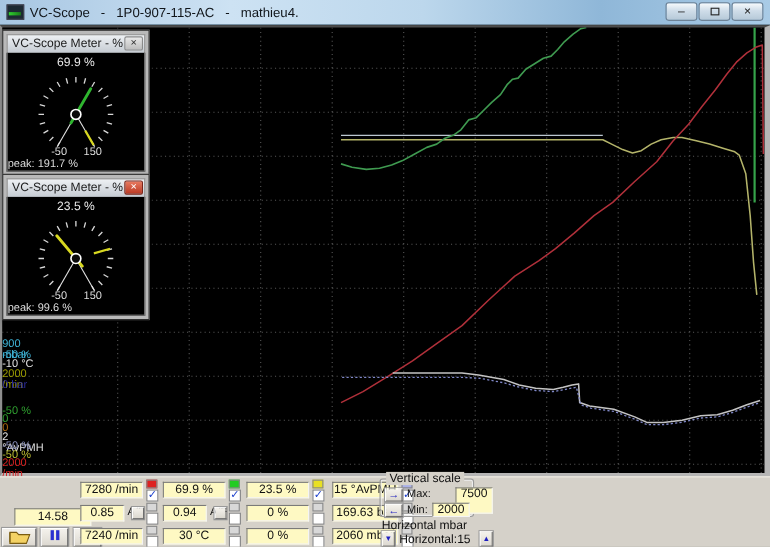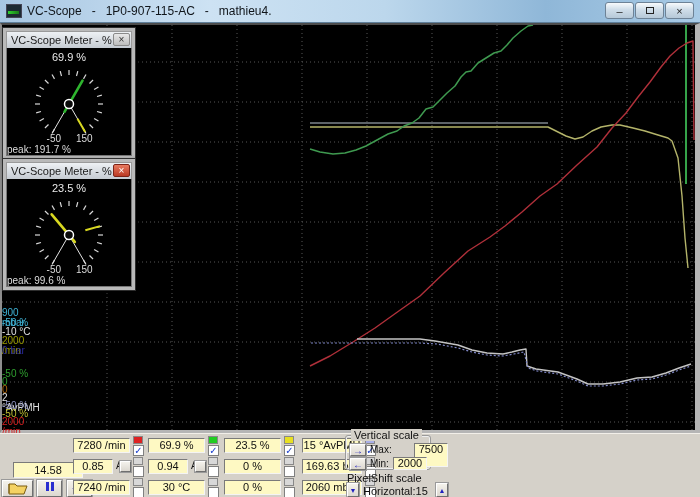--- a/index.html
+++ b/index.html
@@ -269,18 +269,18 @@
     <div class="groupbox" style="left:345px;top:1px;width:86px;height:35px;">
       <span class="gb-label">Vertical scale</span>
       <div class="btn3d" style="left:4px;top:8px;width:16px;height:12px;font-size:10px;line-height:11px;font-weight:bold;"><span>→</span></div>
       <span class="plabel" style="left:24px;top:8px;font-size:10px;">Max:</span>
       <div class="field" style="left:47px;top:7px;width:34px;height:24px;line-height:11px;margin-left:21px;">7500</div>
       <div class="btn3d" style="left:4px;top:22px;width:16px;height:12px;font-size:10px;line-height:11px;font-weight:bold;"><span>←</span></div>
       <span class="plabel" style="left:24px;top:22px;font-size:10px;">Min:</span>
       <div class="field" style="left:47px;top:21px;width:34px;height:13px;line-height:11px;">2000</div>
     </div>
 
-    <span class="plabel" style="left:347px;top:38px;">PixelShift scale</span>
+    <span class="plabel" style="left:347px;top:38px;">Horizontal mbar</span>
     <div class="btn3d" style="left:347px;top:49px;width:12px;height:14px;font-size:7px;line-height:13px;"><span>▼</span></div>
     <span class="plabel" style="left:363px;top:51px;">Horizontal:15</span>
     <div class="btn3d" style="left:436px;top:49px;width:12px;height:14px;font-size:7px;line-height:13px;"><span>▲</span></div>
   </div>
 </div>
 
 </body></html>

